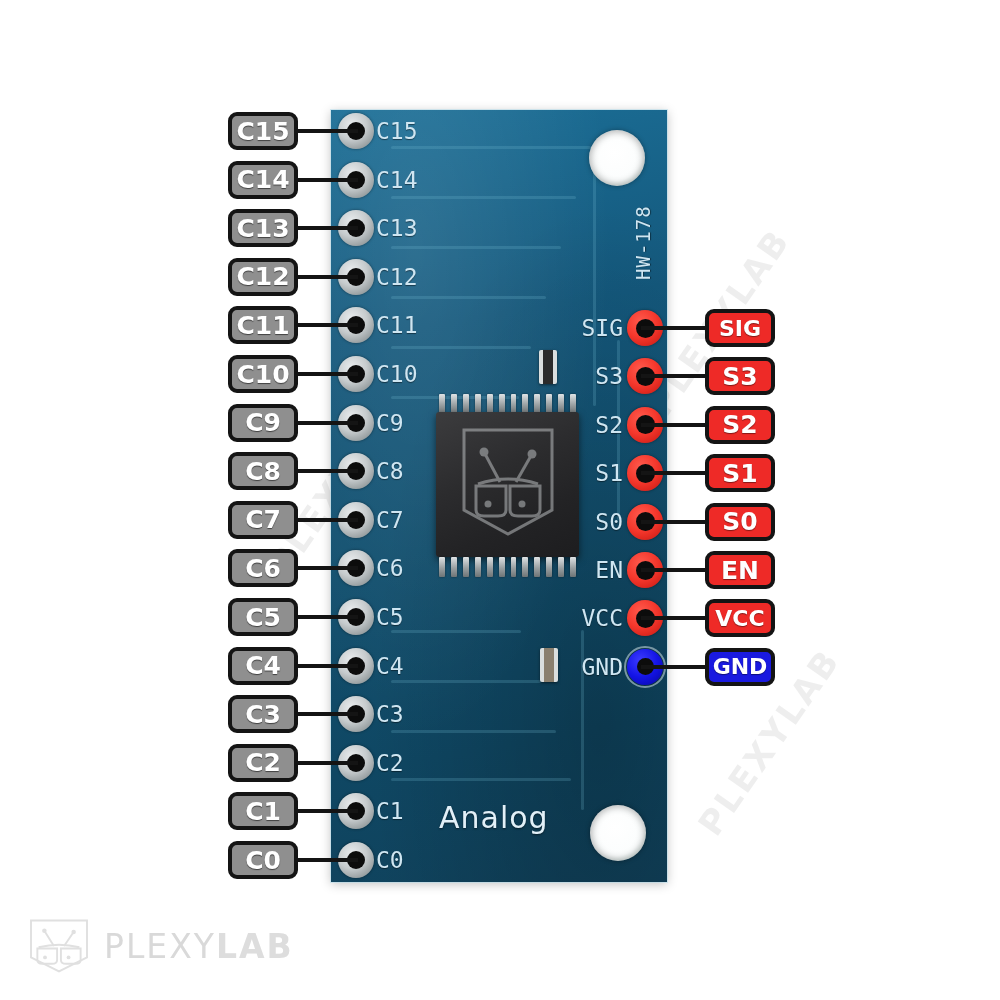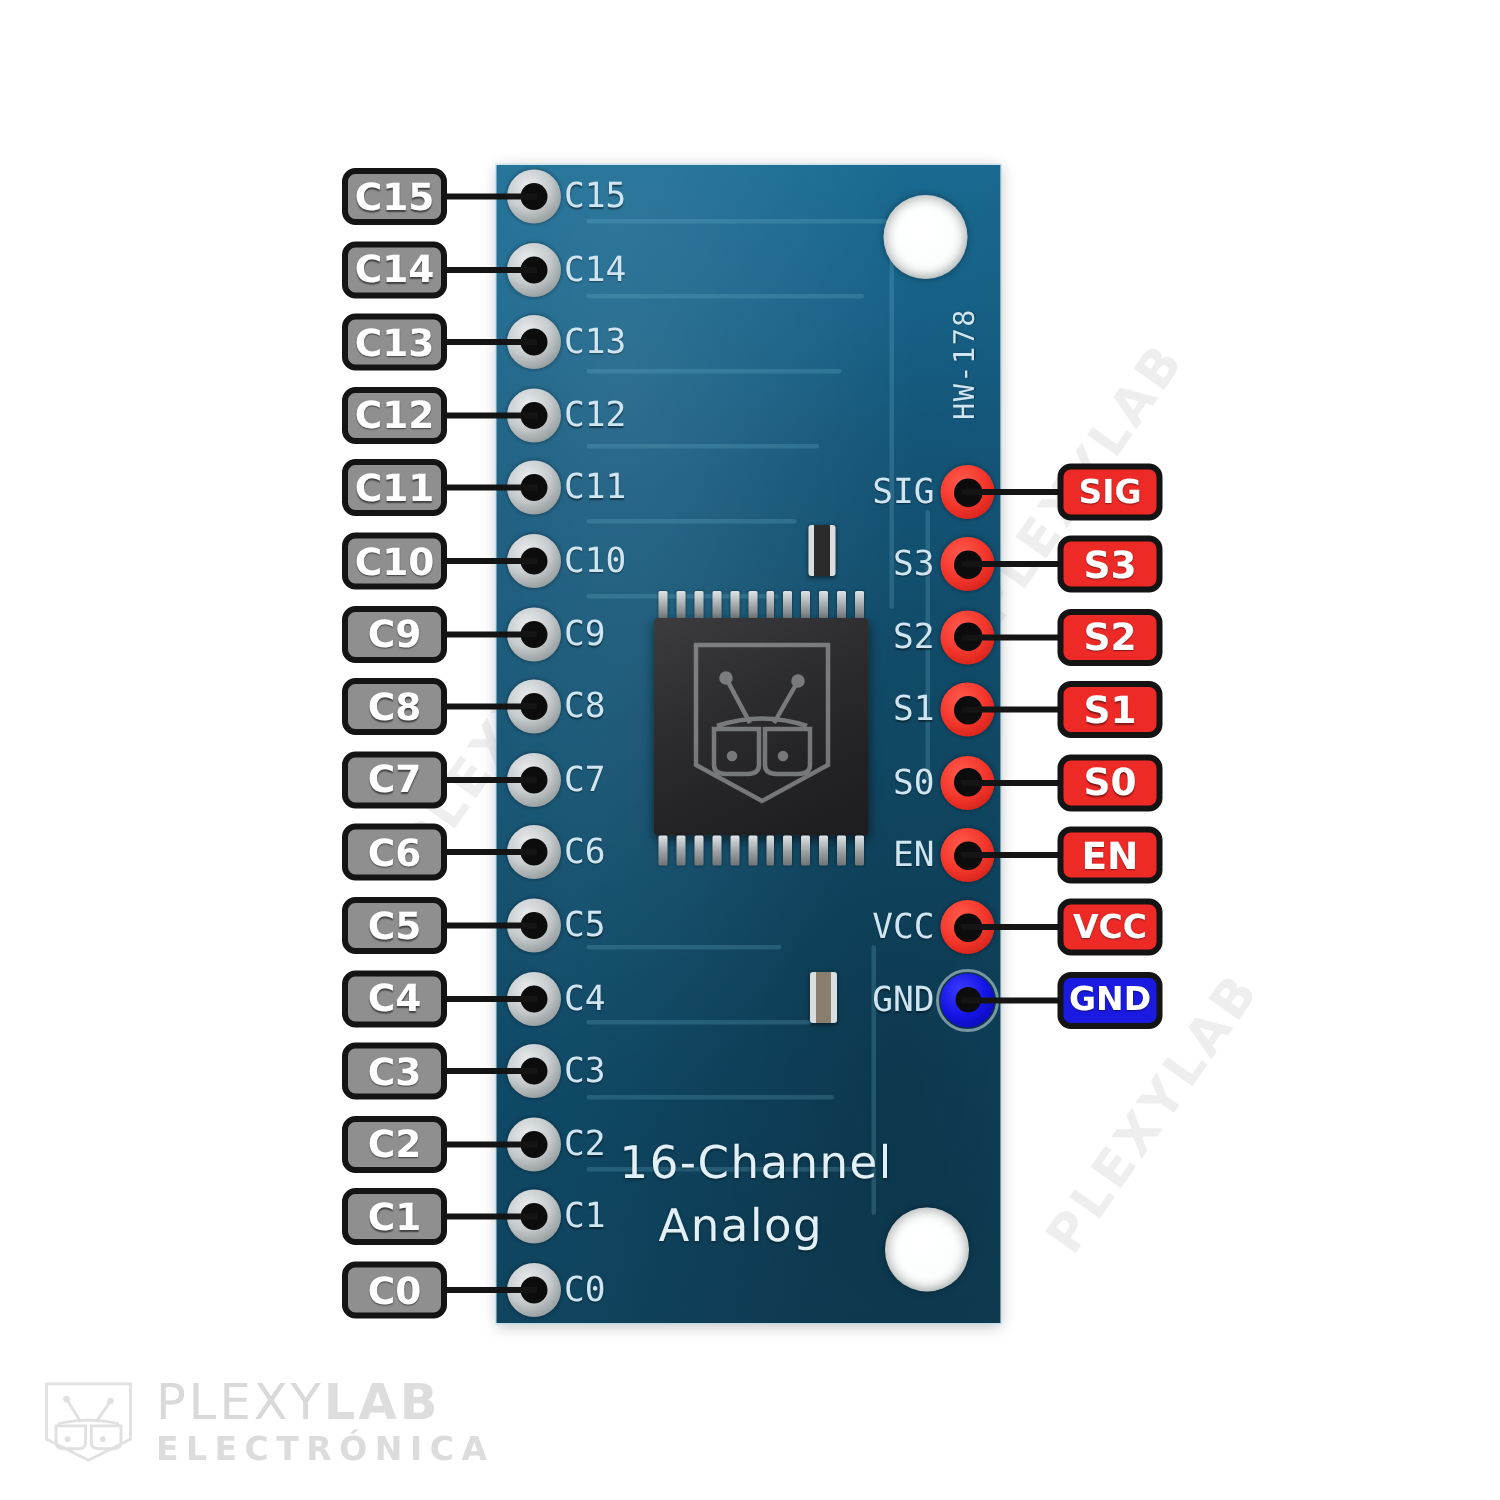--- a/index.html
+++ b/index.html
@@ -255,21 +255,20 @@
     <div class="trace h" style="left:60px; top:668px; width:180px;"></div>
     <div class="trace v" style="left:262px; top:36px; height:260px;"></div>
     <div class="trace v" style="left:250px; top:520px; height:180px;"></div>
     <div class="trace v" style="left:286px; top:230px; height:180px;"></div>
 
     <div class="mhole" style="left:258px; top:20px;"></div>
     <div class="mhole" style="left:259px; top:695px;"></div>
 
     <div class="silk vert" style="left:301px; top:170px;">HW-178</div>
 
-    <div class="boardname" style="left:82px; top:648px;">16-Channel</div>
     <div class="boardname" style="left:108px; top:690px;">Analog</div>
 
     <div class="smd dark" style="left:208px; top:240px;"></div>
     <div class="smd" style="left:209px; top:538px;"></div>
 
     <div class="chip-legs" style="top:284px;">
       <span></span>
         <span></span>
         <span></span>
         <span></span>
@@ -477,17 +476,16 @@
       <line x1="25" y1="20" x2="40" y2="44" stroke="#e0e0e0" stroke-width="3"></line>
       <line x1="71" y1="22" x2="56" y2="44" stroke="#e0e0e0" stroke-width="3"></line>
       <path d="M16 46 Q48 38 80 46" fill="none" stroke="#e0e0e0" stroke-width="3"></path>
       <path d="M14 48 H45 V66 Q45 72 37 72 H22 Q14 72 14 66 Z" fill="none" stroke="#e0e0e0" stroke-width="3"></path>
       <path d="M51 48 H82 V66 Q82 72 74 72 H59 Q51 72 51 66 Z" fill="none" stroke="#e0e0e0" stroke-width="3"></path>
       <circle cx="26" cy="62" r="3" fill="#e0e0e0"></circle>
       <circle cx="63" cy="62" r="3" fill="#e0e0e0"></circle>
     </svg>
     <div class="logo-text">
       <div class="logo-top"><span>PLEXY</span><b>LAB</b></div>
-      <div class="logo-bottom">ELECTRÓNICA</div>
     </div>
   </div>
 
 </div>
 
 </body></html>

